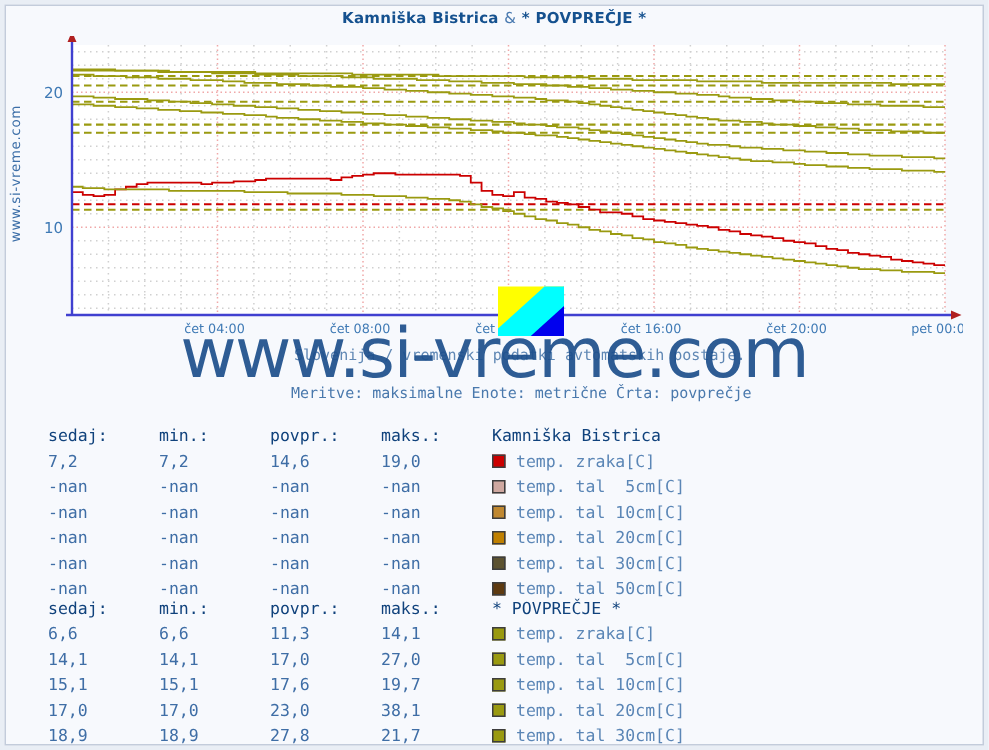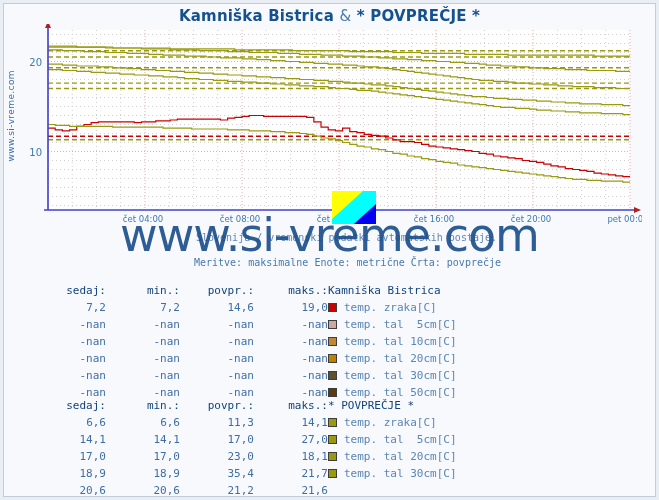--- a/index.html
+++ b/index.html
@@ -15,21 +15,21 @@
     margin:3px;
     background:#f7f9fd;
     border:1px solid #c3ccdb;
     box-sizing:border-box;
   }
   
   .chart-title{
     position:absolute;top:3px;left:0;width:100%;
     text-align:center;
     font-family:"DejaVu Sans",sans-serif;
-    font-size:15px;font-weight:bold;
+    font-size:10px;font-weight:bold;
     color:#15518f;
     letter-spacing:.2px;
   }
   .chart-title .amp{font-weight:normal;color:#4a7ab0;}
   
   .vert-site{
     position:absolute;left:2px;top:66px;
     font-size:9px;color:#3d6fa8;
     font-family:"DejaVu Sans",sans-serif;
     writing-mode:vertical-rl;
@@ -78,21 +78,21 @@
   .tbl1{top:278px;}
   .tbl2{top:393px;}
   table.dt{border-collapse:collapse;margin-left:28px;}
   table.dt td,table.dt th{
     padding:0;
     height:17px;
     line-height:17px;
     font-weight:normal;
     white-space:pre;
   }
-  th.num,td.num{text-align:right;width:74px;padding-right:10px;}
+  th.num,td.num{text-align:left;width:74px;padding-right:10px;}
   th.hd{color:#10427c;font-weight:bold;font-size:11px;}
   th.series-name{
     text-align:left;padding-left:16px;
     color:#10427c;font-weight:bold;font-size:11px;
   }
   td.lbl{text-align:left;padding-left:16px;color:#5b86b6;margin-left:32px;}
   .swatch{
     display:inline-block;
     width:9px;height:9px;
     border:1px solid #3d3d3d;
@@ -276,30 +276,37 @@
             <td class="lbl"><span class="swatch" style="background: rgb(154, 154, 16);"></span><span>temp. zraka[C]</span></td>
           </tr>
           <tr>
             <td class="num">14,1</td>
             <td class="num">14,1</td>
             <td class="num">17,0</td>
             <td class="num">27,0</td>
             <td class="lbl"><span class="swatch" style="background: rgb(154, 154, 16);"></span><span>temp. tal  5cm[C]</span></td>
           </tr>
           <tr>
+            <td class="num">15,1</td>
+            <td class="num">15,1</td>
+            <td class="num">17,6</td>
+            <td class="num">19,7</td>
+            <td class="lbl"><span class="swatch" style="background: rgb(154, 154, 16);"></span><span>temp. tal 10cm[C]</span></td>
+          </tr>
+          <tr>
             <td class="num">17,0</td>
             <td class="num">17,0</td>
             <td class="num">23,0</td>
-            <td class="num">18,1</td>
+            <td class="num">38,1</td>
             <td class="lbl"><span class="swatch" style="background: rgb(154, 154, 16);"></span><span>temp. tal 20cm[C]</span></td>
           </tr>
           <tr>
             <td class="num">18,9</td>
             <td class="num">18,9</td>
-            <td class="num">35,4</td>
+            <td class="num">27,8</td>
             <td class="num">21,7</td>
             <td class="lbl"><span class="swatch" style="background: rgb(154, 154, 16);"></span><span>temp. tal 30cm[C]</span></td>
           </tr>
           <tr>
             <td class="num">20,6</td>
             <td class="num">20,6</td>
             <td class="num">21,2</td>
             <td class="num">21,6</td>
             <td class="lbl"></td>
           </tr>

